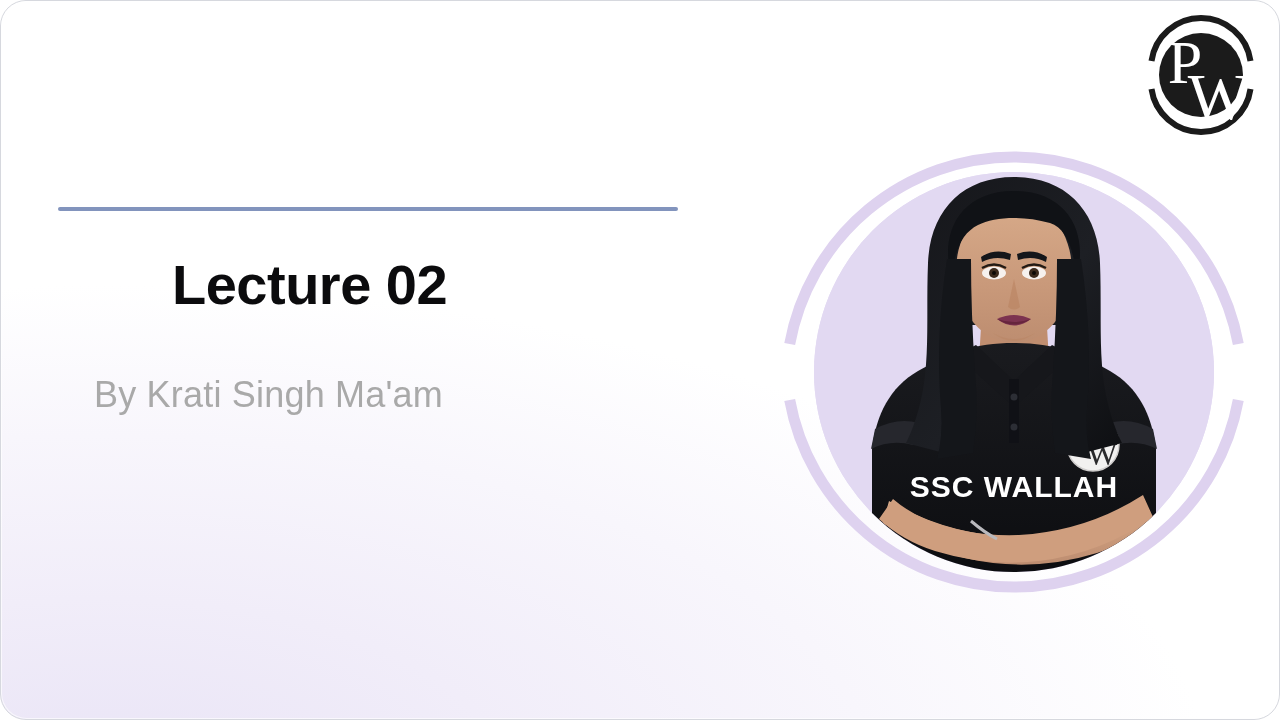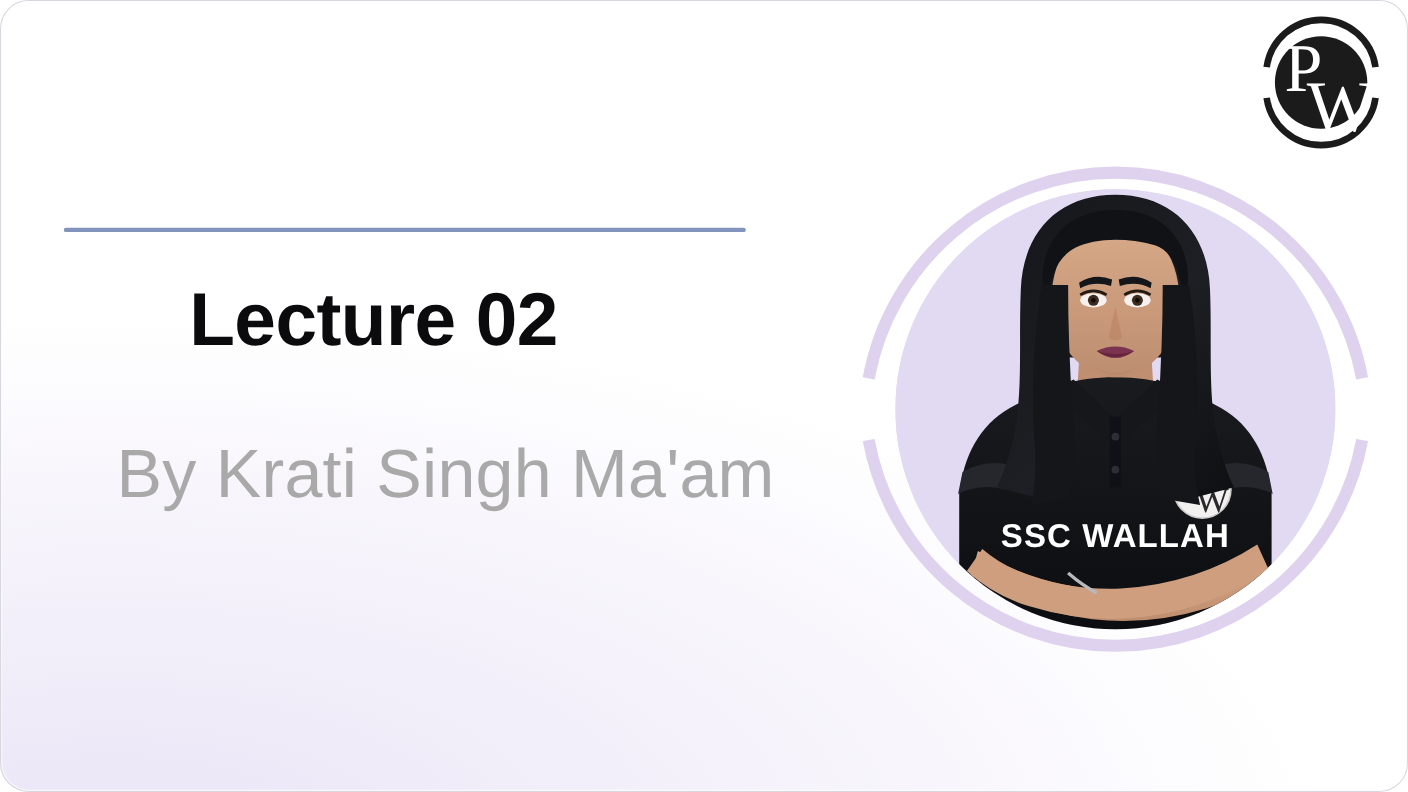--- a/index.html
+++ b/index.html
@@ -56,31 +56,31 @@
   .rule {
     margin: 26px 0 0 0;
     width: 620px;
     height: 4px;
     background: #8294bd;
     border-radius: 2px;
   }
   .title-sub {
     margin: 0;
     padding: 46px 0 0 114px;
-    font-size: 68px;
+    font-size: 56px;
     line-height: 1.0;
     font-weight: bold;
     color: #0b0b0d;
     letter-spacing: -0.5px;
     white-space: nowrap;
   }
   .presenter {
-    margin: 12px;
+    margin: 0;
     padding: 64px 0 0 36px;
-    font-size: 62px;
+    font-size: 36px;
     line-height: 1.0;
     font-weight: normal;
     color: #a9a9a9;
     letter-spacing: 0.2px;
     white-space: nowrap;
   }
 
   
   .portrait-wrap {
     position: absolute;

